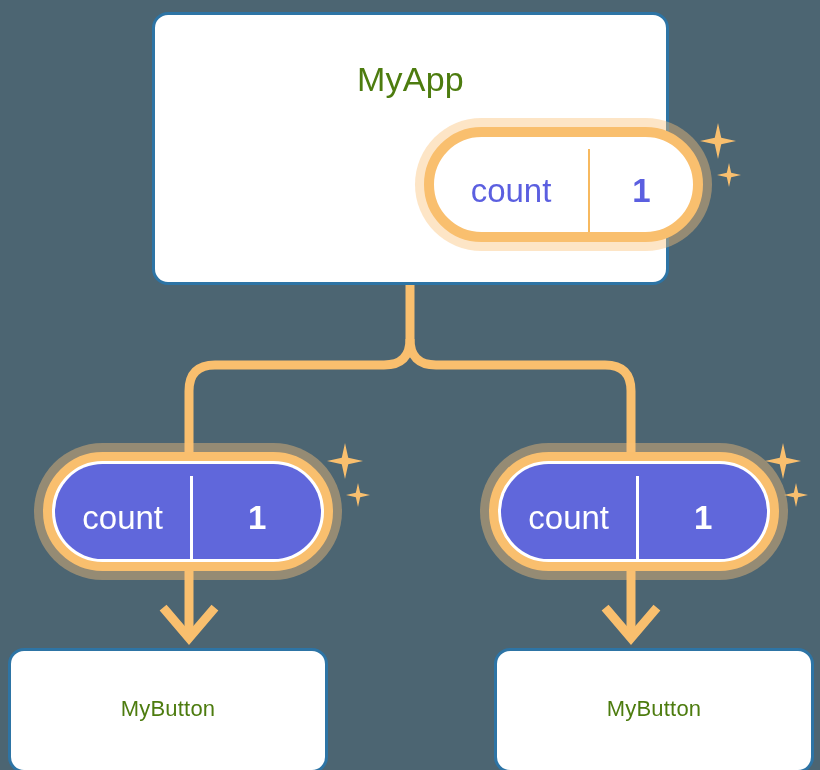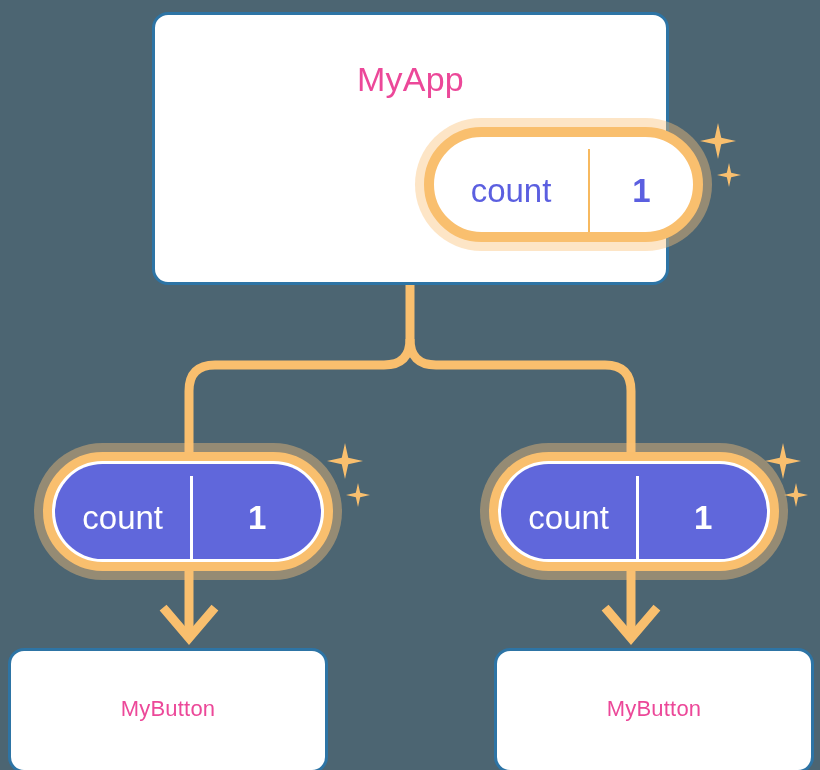--- a/index.html
+++ b/index.html
@@ -30,21 +30,21 @@
 
   
   .component-card {
     position: absolute;
     background: #ffffff;
     border: 3px solid #2d74a5;
     border-radius: 14px;
     box-sizing: border-box;
   }
   .card-title {
-    color: #ec4899;
+    color: #4d7c0f;
     font-size: 34px;
     font-weight: 400;
     letter-spacing: 0.2px;
     text-align: center;
     white-space: nowrap;
   }
 
   #app-card {
     left: 152px;
     top: 12px;

